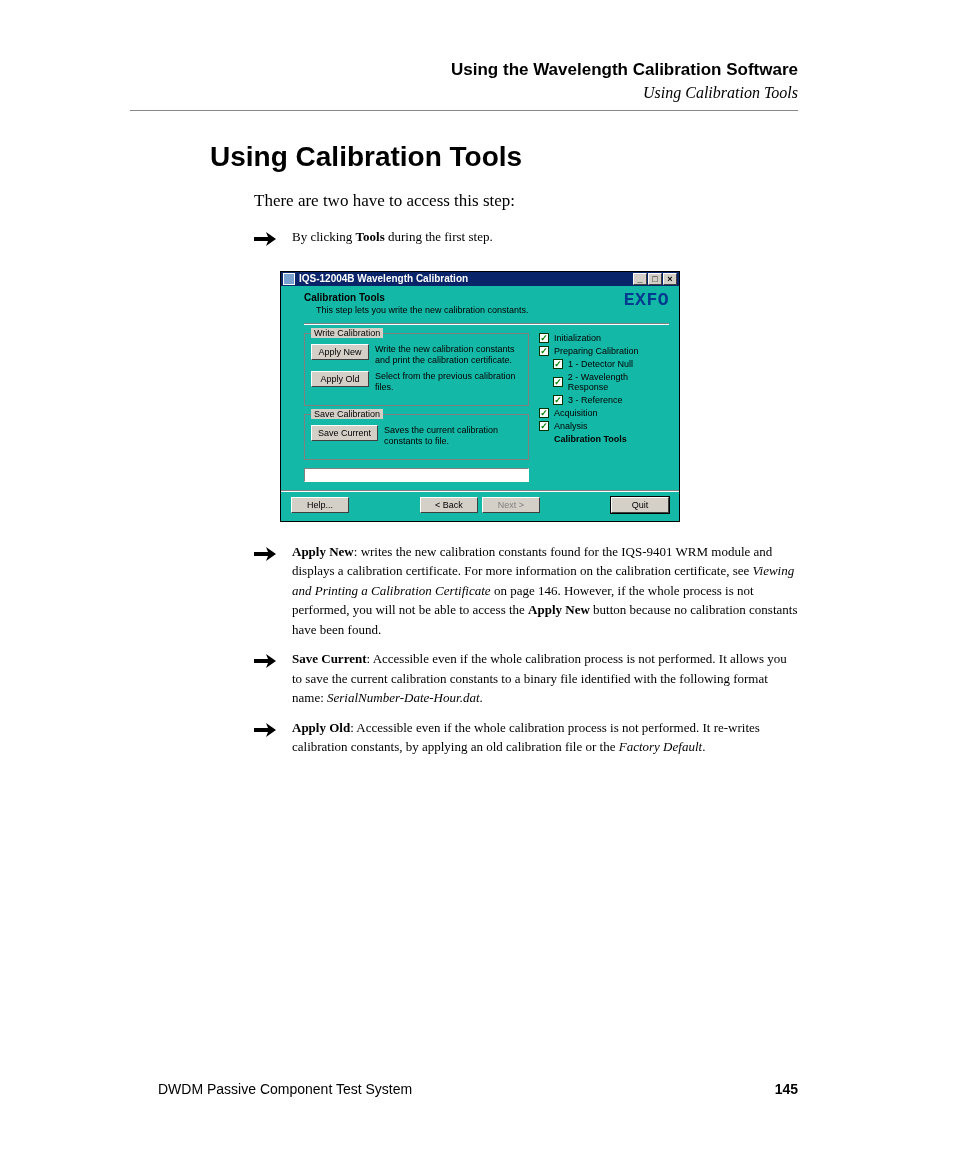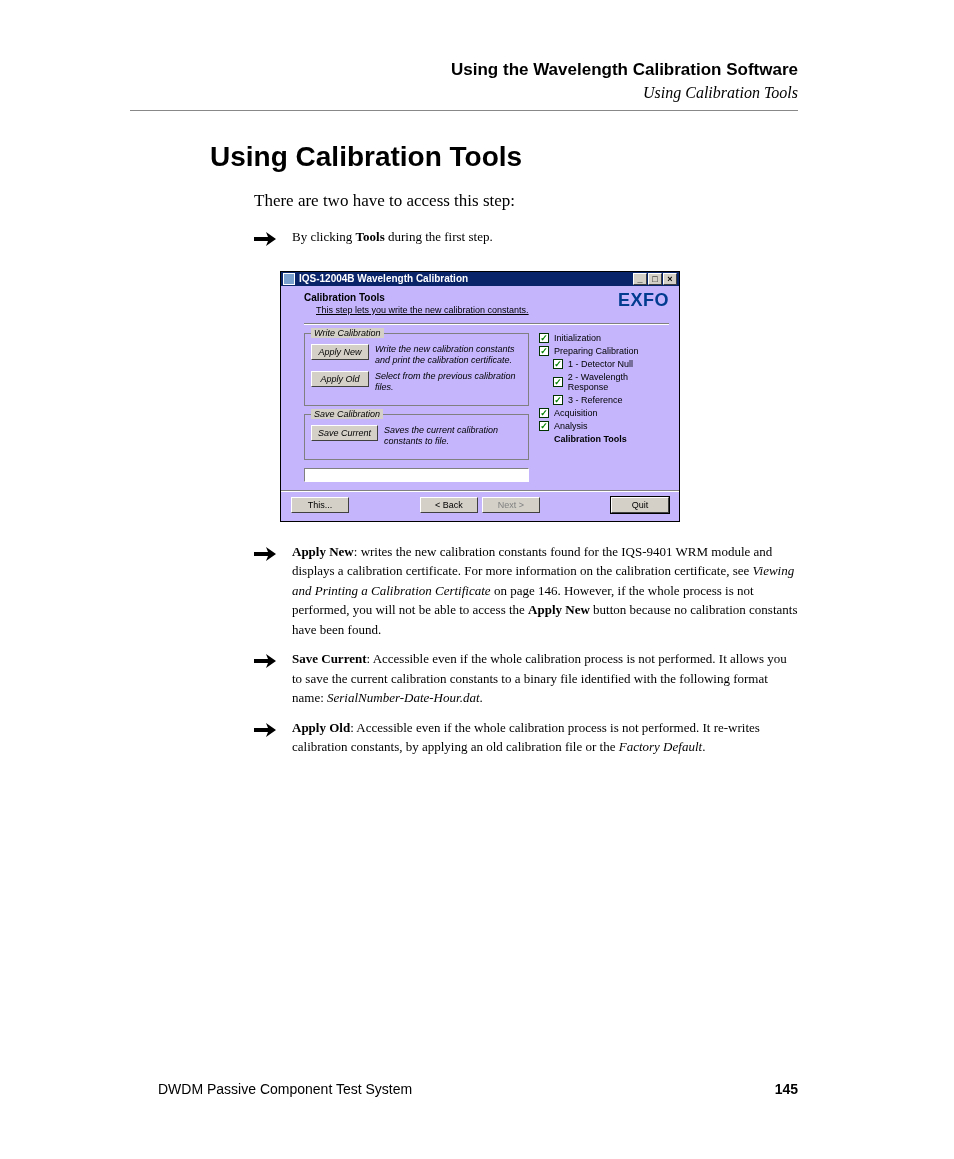--- a/index.html
+++ b/index.html
@@ -71,21 +71,21 @@
   .i { font-style: italic; }
 
   
   .dialog-wrap {
     margin: 8px 0 20px 150px;
   }
   .dialog {
     width: 398px;
     border: 1px solid #000;
     font-family: Tahoma, Arial, sans-serif;
-    background: #c4b5fd;
+    background: #14b8a6;
   }
   .titlebar {
     display: flex;
     align-items: center;
     background: #0a246a;
     color: #fff;
     font-size: 10px;
     font-weight: bold;
     padding: 1px 2px;
   }
@@ -124,42 +124,40 @@
     align-items: flex-start;
   }
   .dlg-head-left .dlg-step {
     font-size: 10px;
     font-weight: bold;
     margin-bottom: 2px;
   }
   .dlg-head-left .dlg-desc {
     font-size: 9px;
     margin-left: 12px;
-    text-decoration: underline;
   }
   .brand {
-    font-family: Liberation Sans, sans-serif;
+    font-family: Liberation Mono, monospace;
     font-weight: 900;
     color: #003b8f;
     font-size: 18px;
     letter-spacing: 0.5px;
     margin-top: -2px;
   }
   .dlg-sep {
     border-top: 1px solid #808080;
     border-bottom: 1px solid #fff;
     margin: 8px 0;
   }
   .dlg-cols {
     display: flex;
     gap: 10px;
   }
   .dlg-left {
     width: 225px;
-    font-style: italic;
   }
   .dlg-right {
     flex: 1;
   }
   .groupbox {
     border: 1px solid #808080;
     position: relative;
     padding: 10px 6px 6px 6px;
     margin-bottom: 8px;
     font-size: 9px;
@@ -364,21 +362,21 @@
               <div class="step-row">
                   <span style="width:15px;display:inline-block"></span>
                   <span class="step-bold">Calibration Tools</span>
                 </div>
             </div>
           </div>
         </div>
       </div>
       <div class="dlg-footer">
         <div class="left">
-          <div class="btn">This...</div>
+          <div class="btn">Help...</div>
         </div>
         <div class="mid">
           <div class="btn">&lt; Back</div>
           <div class="btn disabled">Next &gt;</div>
         </div>
         <div class="right">
           <div class="btn focus">Quit</div>
         </div>
       </div>
     </div>

